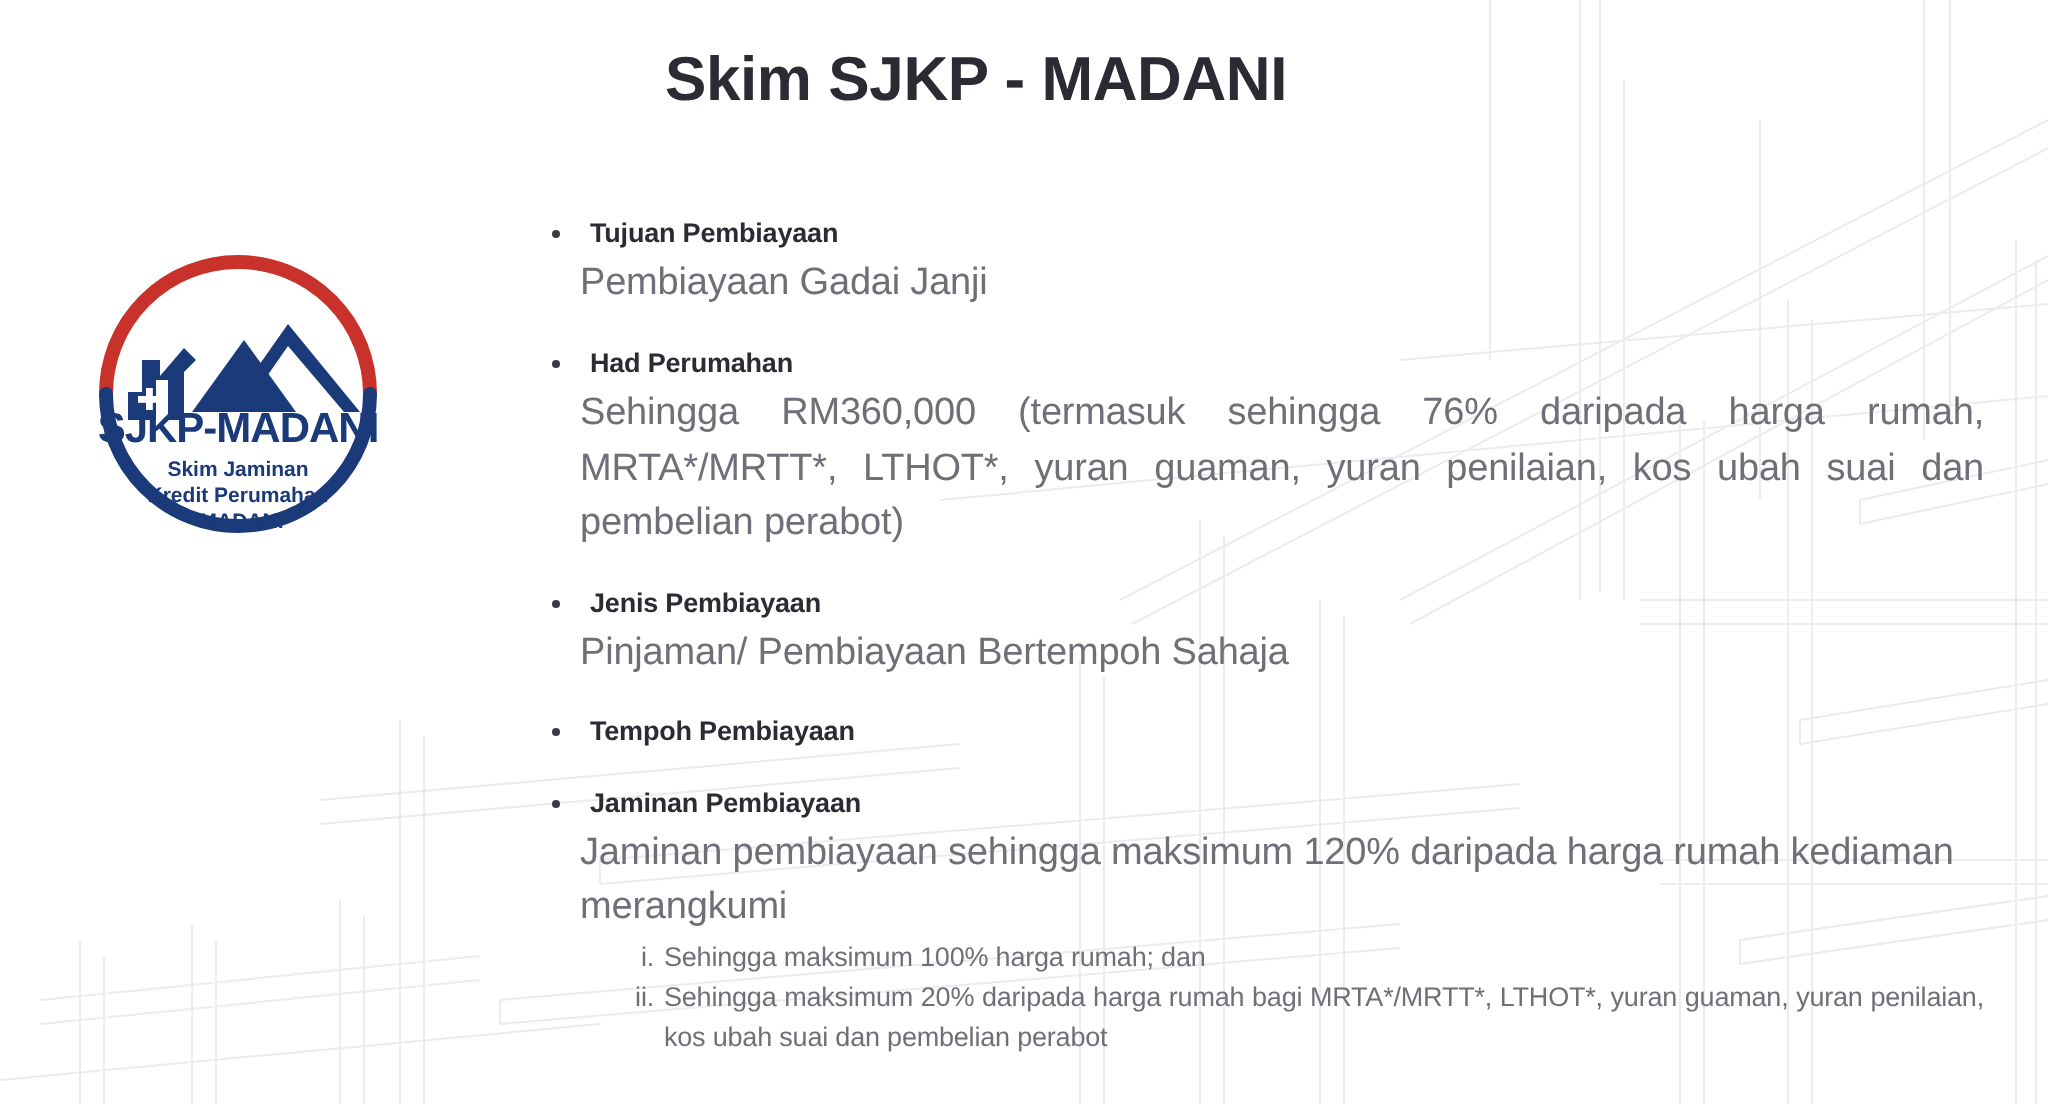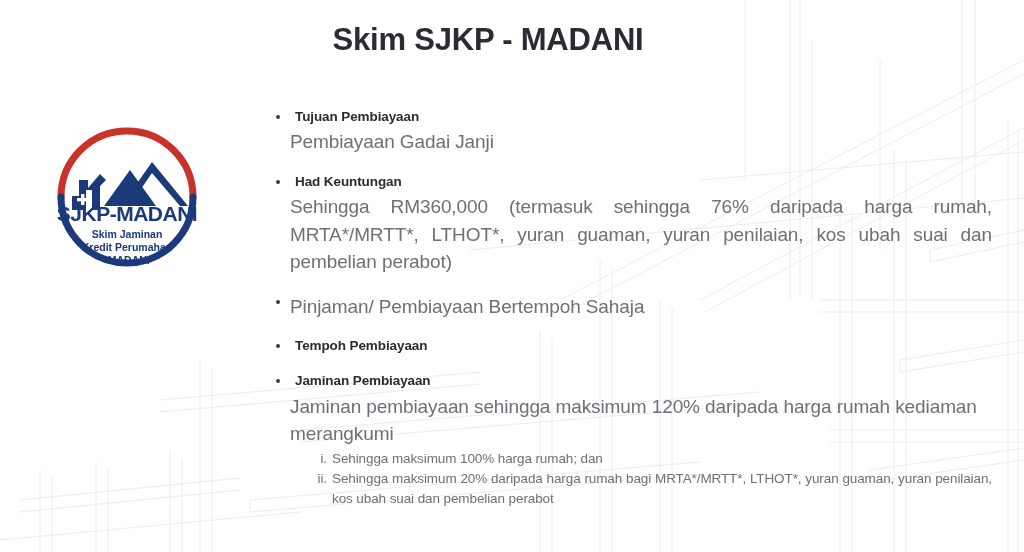--- a/index.html
+++ b/index.html
@@ -35,21 +35,21 @@
     font-size: 31px;
     font-weight: bold;
     color: #2b2b33;
     letter-spacing: -0.2px;
     z-index: 3;
   }
 
   
   #logo {
     position: absolute;
-    left: 48px;
+    left: 40px;
     top: 118px;
     width: 158px;
     height: 158px;
     z-index: 3;
   }
   #logo svg { display: block; }
 
   
   #content {
     position: absolute;
@@ -225,26 +225,27 @@
 <div id="content">
 
   <div class="section">
     <span class="bullet-dot"></span>
     <div class="sec-heading">Tujuan Pembiayaan</div>
     <div class="sec-body nojustify">Pembiayaan Gadai Janji</div>
   </div>
 
   <div class="section">
     <span class="bullet-dot"></span>
-    <div class="sec-heading">Had Keuntungan</div>
+    <div class="sec-heading">Had Perumahan</div>
     <div class="sec-body">Sehingga RM360,000 (termasuk sehingga 76% daripada harga rumah, MRTA*/MRTT*, LTHOT*, yuran guaman, yuran penilaian, kos ubah suai dan pembelian perabot)</div>
   </div>
 
   <div class="section">
     <span class="bullet-dot"></span>
+    <div class="sec-heading">Jenis Pembiayaan</div>
     <div class="sec-body nojustify">Pinjaman/ Pembiayaan Bertempoh Sahaja</div>
   </div>
 
   <div class="section">
     <span class="bullet-dot"></span>
     <div class="sec-heading">Tempoh Pembiayaan</div>
   </div>
 
   <div class="section">
     <span class="bullet-dot"></span>

